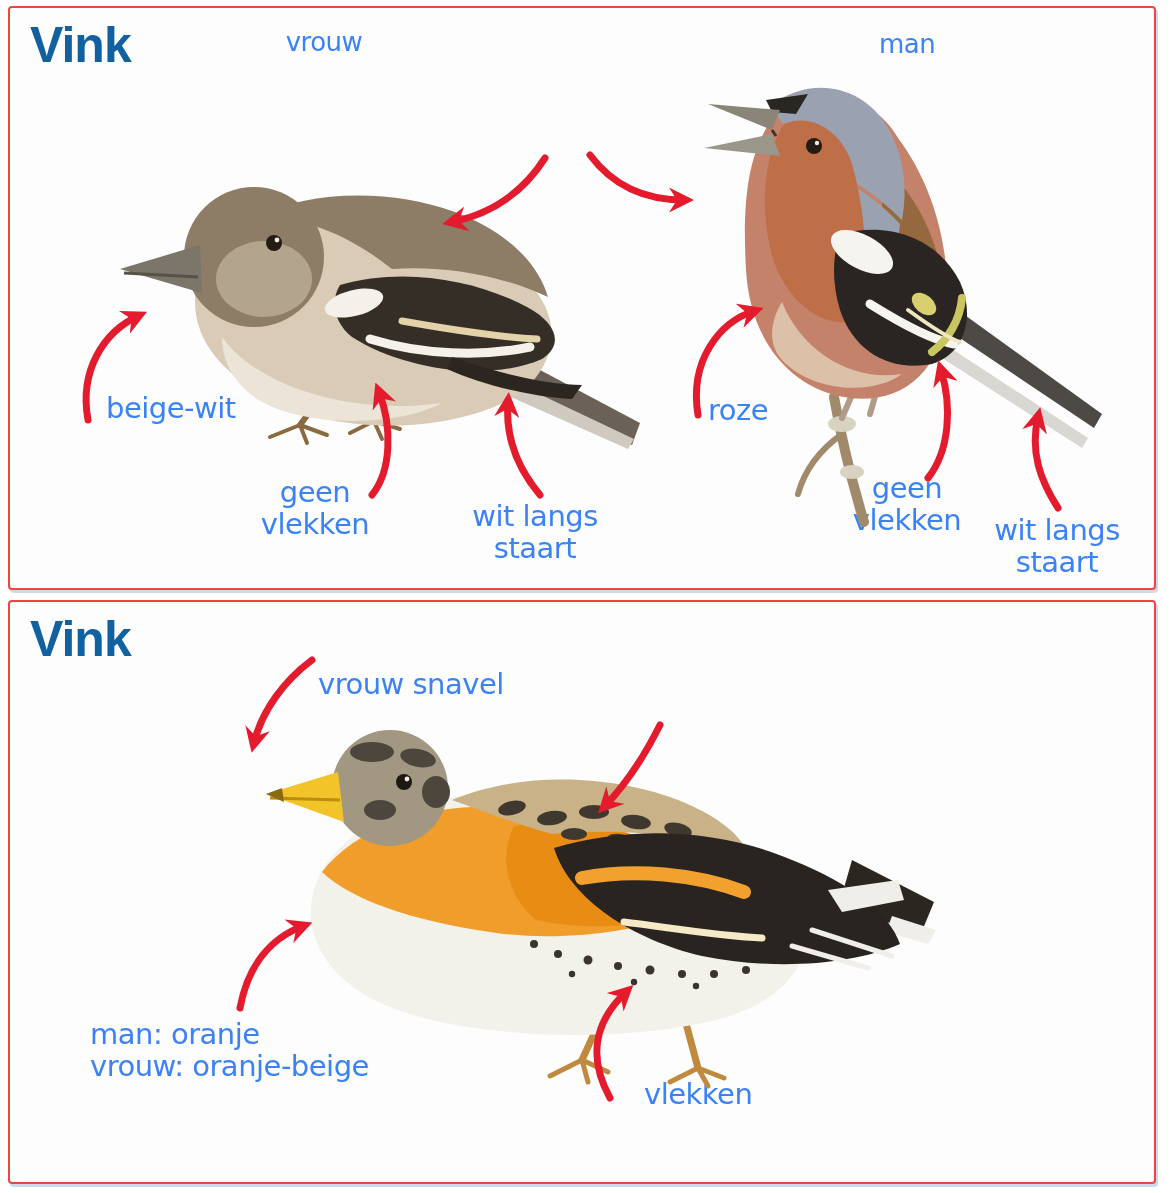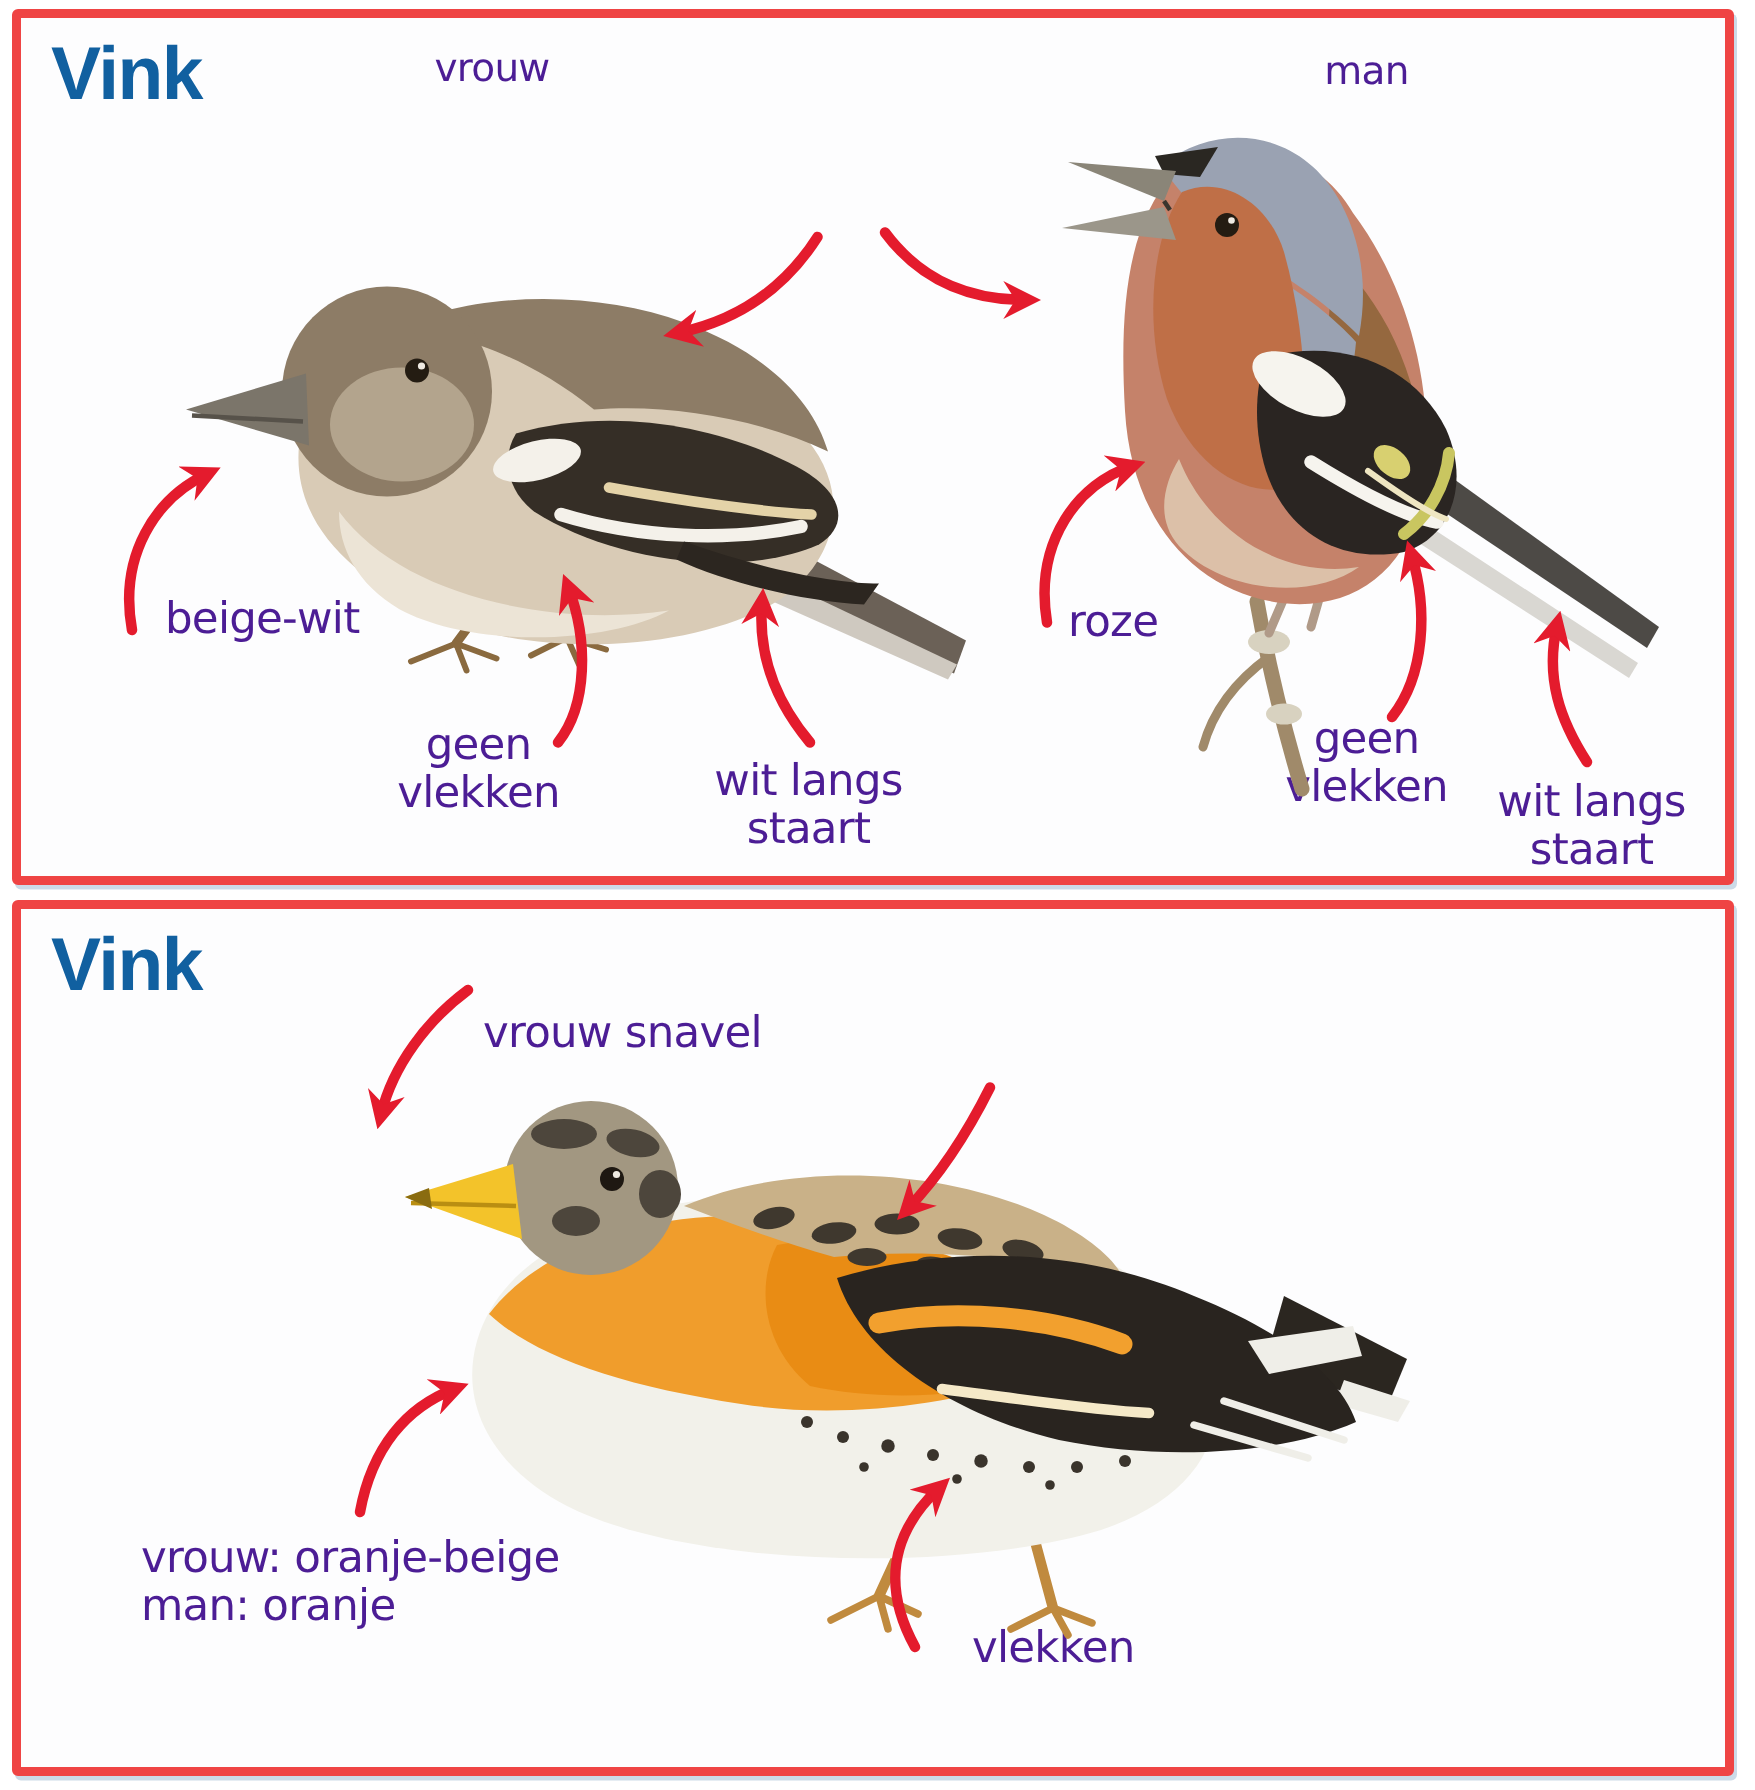--- a/index.html
+++ b/index.html
@@ -1,25 +1,25 @@
 <!DOCTYPE html>
 <html><head>
 <meta charset="utf-8">
 <style>
   html,body{margin:0;padding:0;background:#ffffff;}
   #stage{position:relative;width:1170px;height:1193px;background:#ffffff;overflow:hidden;
          font-family:"DejaVu Sans",sans-serif;}
   .panel{position:absolute;left:8px;width:1148px;height:584px;background:#fdfdfe;
-         border:6px solid #ef4444;border-radius:4px;box-shadow:2px 3px 0 rgba(110,150,185,.35);
+         border:2px solid #ef4444;border-radius:4px;box-shadow:2px 3px 0 rgba(110,150,185,.35);
          box-sizing:border-box;}
   #panel-vink{top:6px;}
   #panel-keep{top:600px;}
   .panel-title{position:absolute;left:20px;top:8px;font-family:"Liberation Sans",sans-serif;
          font-weight:700;font-size:50px;color:#1160a0;letter-spacing:-1px;}
-  .hand{position:absolute;color:#4c1d95;font-size:29px;line-height:1.12;
+  .hand{position:absolute;color:#3b82f6;font-size:29px;line-height:1.12;
         font-family:"DejaVu Sans",sans-serif;letter-spacing:-0.5px;}
   .hand.center{text-align:center;}
   .hand.small{font-size:26px;}
   .bird-svg{position:absolute;}
   #arrow-layer{position:absolute;left:0;top:0;width:1170px;height:1193px;pointer-events:none;}
 </style>
 </head>
 <body>
 
 <div id="stage">
@@ -116,22 +116,22 @@
     </svg>
   </div>
 
   <div class="panel" id="panel-keep">
     <div class="panel-title">Vink</div>
 
     <div class="hand" style="left:308px;top:66px;">vrouw snavel</div>
 
 
     <div style="position:absolute;left:80px;top:416px;">
+      <div class="hand" style="position:static;">man: oranje</div>
       <div class="hand" style="position:static;">vrouw: oranje-beige</div>
-      <div class="hand" style="position:static;">man: oranje</div>
     </div>
 
     <div class="hand" style="left:634px;top:476px;">vlekken</div>
 
     <svg class="bird-svg" style="left:242px;top:128px;" width="690" height="370" viewBox="0 0 690 370">
 
       <polygon points="600,130 682,172 668,206 588,172" fill="#2b2620"></polygon>
       <polygon points="640,186 684,200 676,214 634,202" fill="#efeee8"></polygon>
 
       <g stroke="#c08a3e" stroke-width="7" stroke-linecap="round">

